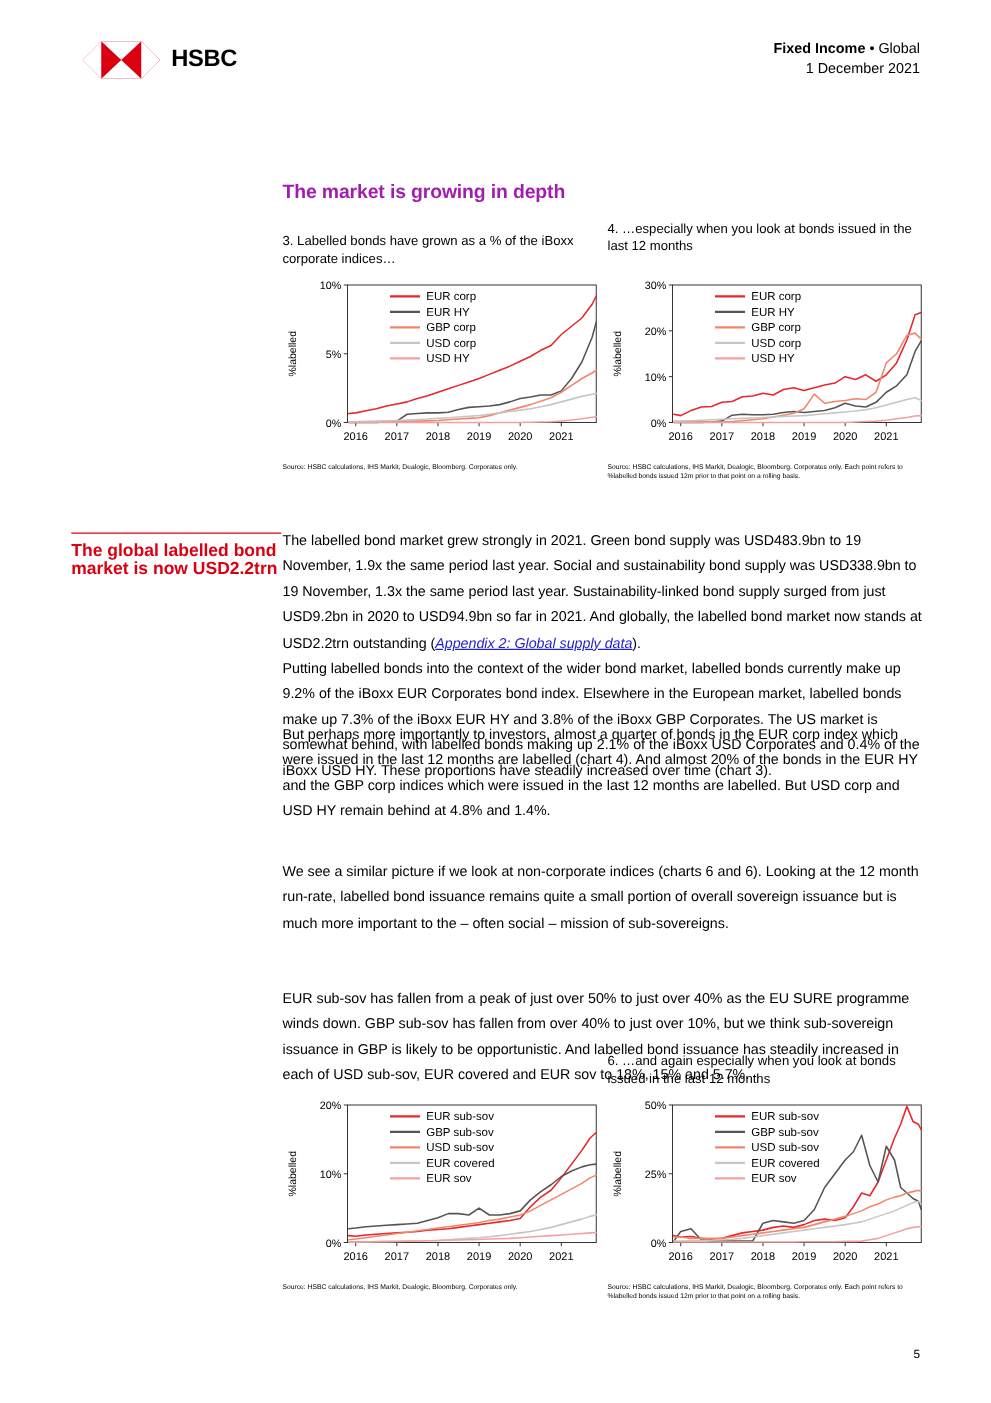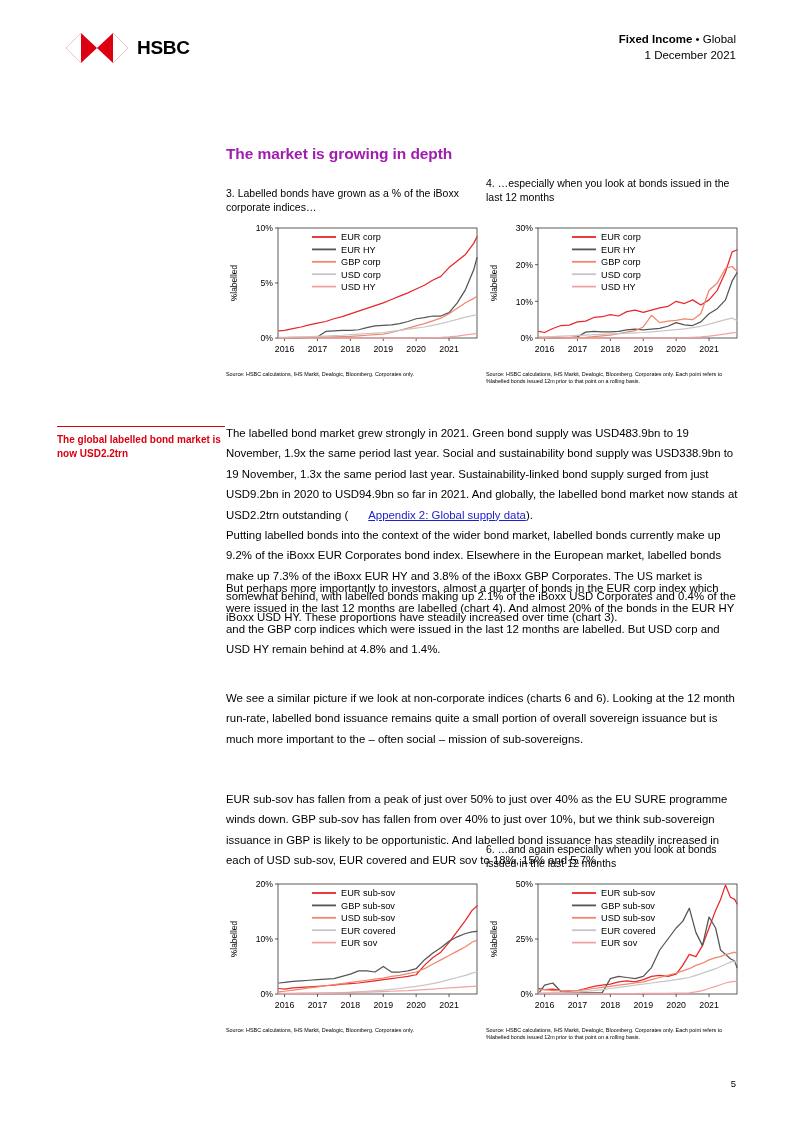--- a/index.html
+++ b/index.html
@@ -37,30 +37,30 @@
   .chart-box { position:absolute; }
   .chart-src {
     position:absolute; font-size:5.4px; line-height:7.4px; color:#000; width:256px;
   }
 
   
   .callout {
     position:absolute; left:57px; width:168px;
     border-top:1.1px solid #db0011;
     padding-top:6px;
-    font-size:10px; font-weight:bold; line-height:14px; color:#db0011;
+    font-size:14px; font-weight:bold; line-height:14px; color:#db0011;
   }
 
   
   .para {
     position:absolute; left:226px; width:513px;
     font-size:11.4px; line-height:20.4px; color:#000;
     text-align:left;
   }
-  .para a { color:#2222cc; text-decoration:underline;padding-left:20px; }
+  .para a { color:#2222cc; font-style:italic; text-decoration:underline; }
 
   
   .pageno { position:absolute; right:57px; top:1078px; font-size:9.5px; color:#000; }
 
   .chart-svg { display:block; }
 </style>
 </head>
 <body>
 
 <div class="page">

